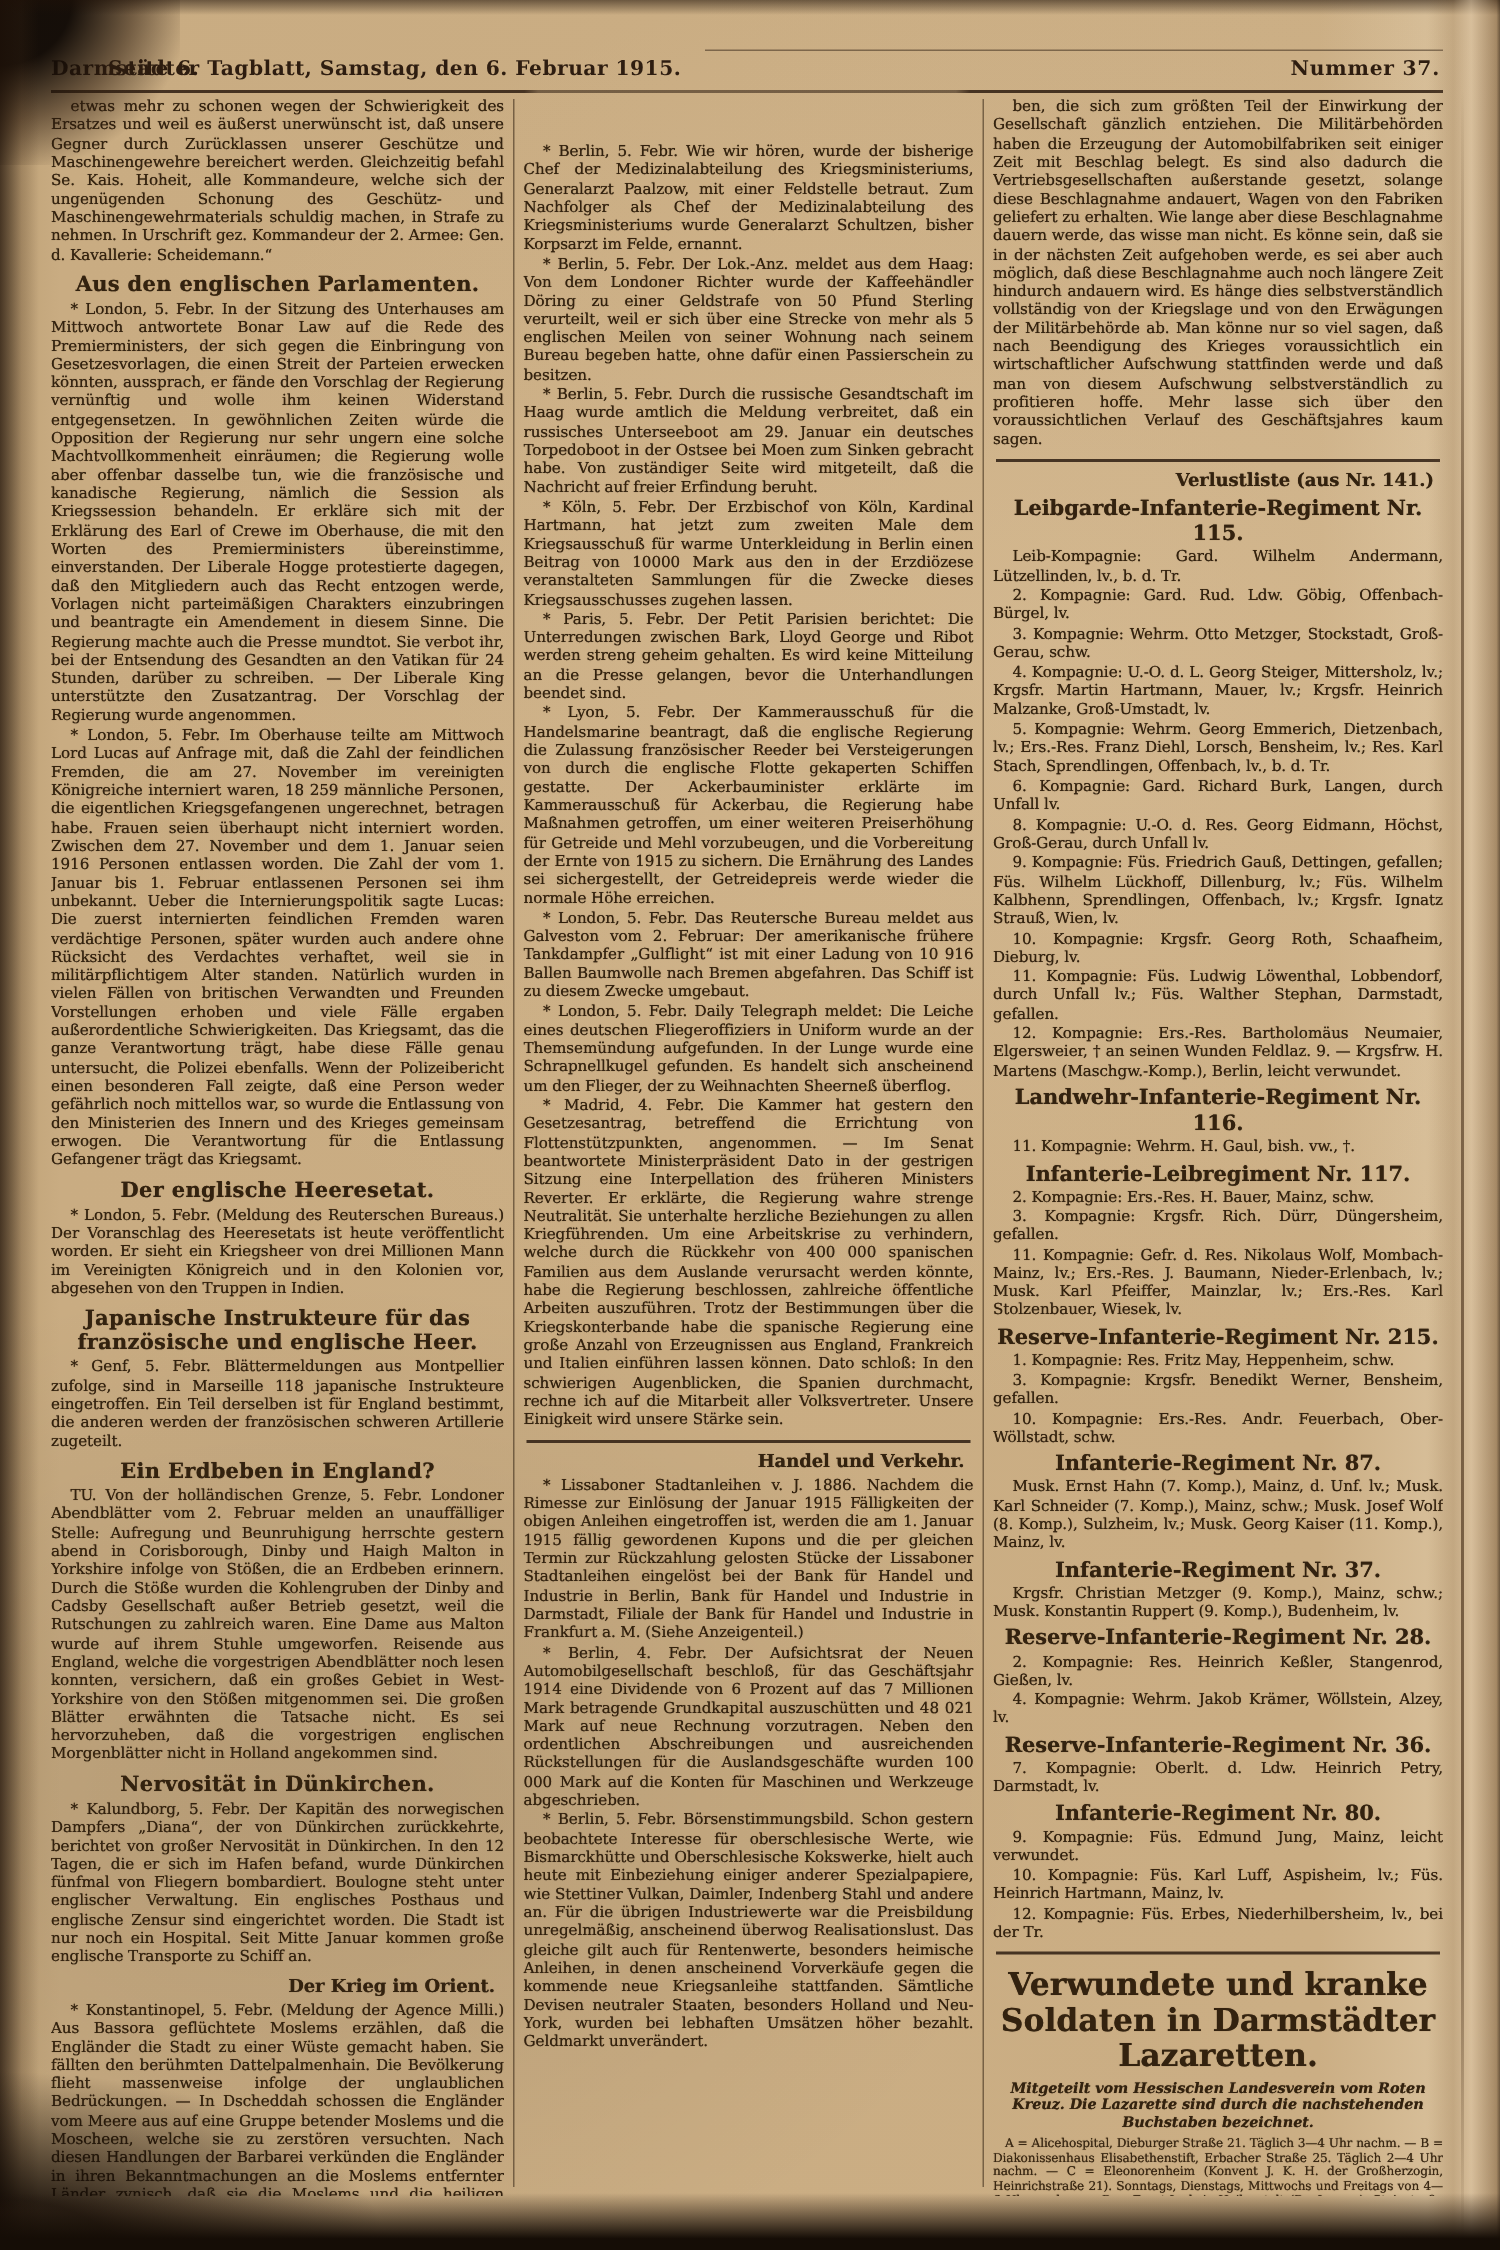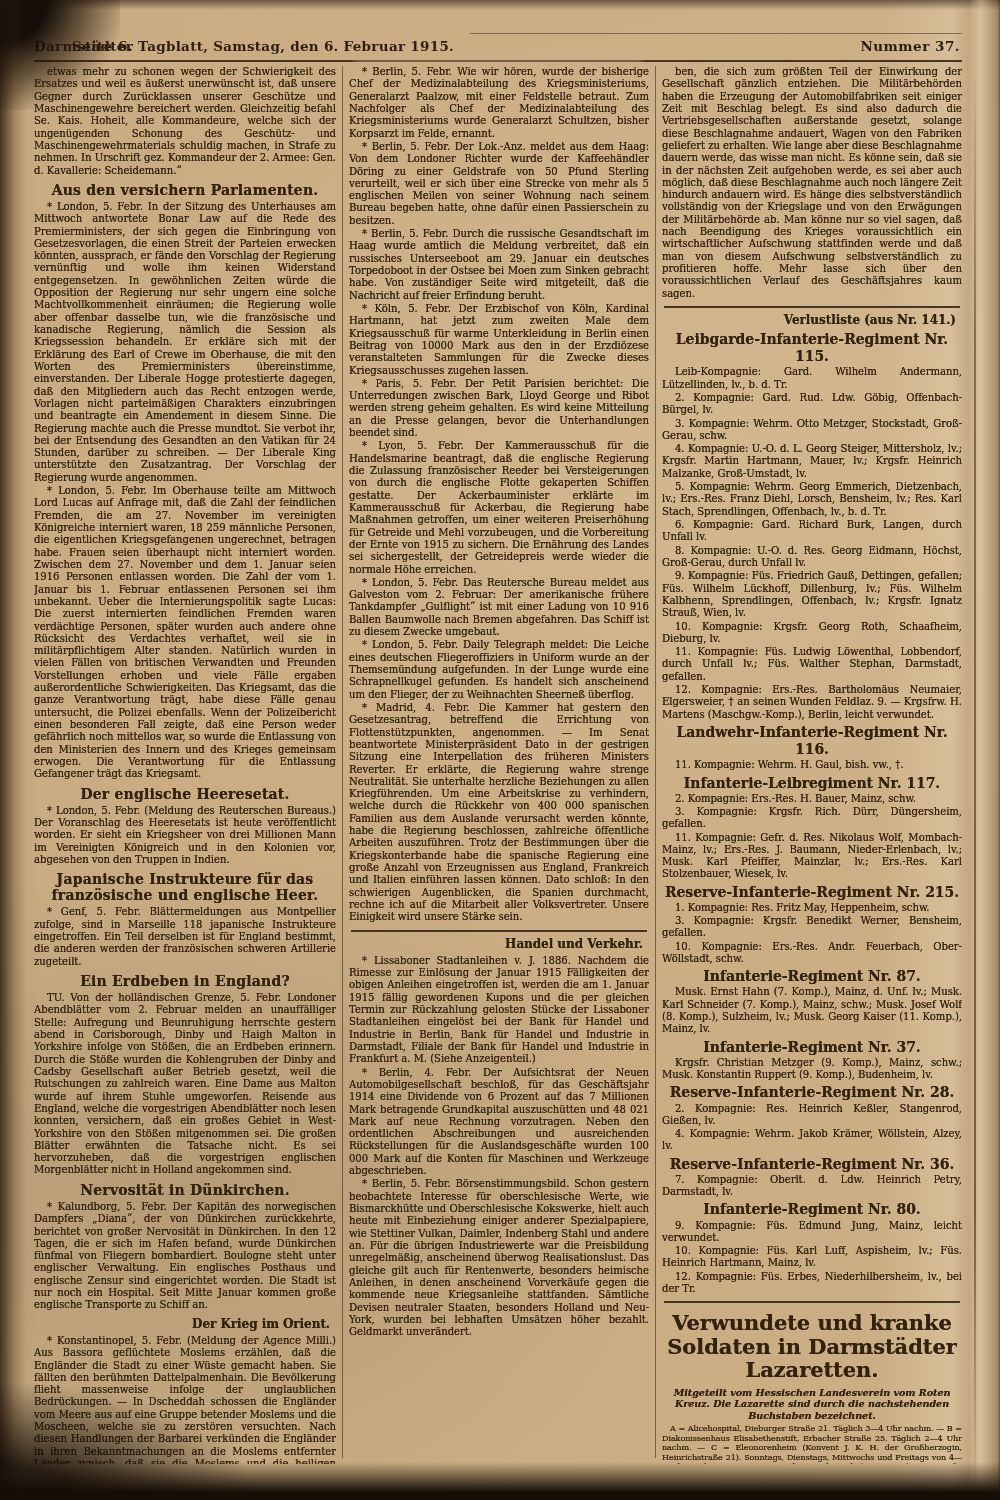--- a/index.html
+++ b/index.html
@@ -50,21 +50,21 @@
     display:flex;
   }
   .col{
     height:1398px;overflow:hidden;
     color:#33220f;
     font-size:10.1px;line-height:1.22;text-align:justify;
     letter-spacing:-0.05px;
     text-shadow:0 0 .45px rgba(51,34,15,.85);
   }
   .col-1{width:302px;}
-  .col-2{width:300px;}
+  .col-2{width:300px;margin-top:30px;}
   .col-3{width:300px;}
   .vrule{width:1px;height:1392px;background:rgba(50,32,16,.55);margin:0 6px;}
 
   .blk{margin:0;}
   .para{text-indent:13px;margin-bottom:1px;}
   .headline{
     text-align:center;font-weight:bold;font-size:14px;line-height:1.15;
     margin:5px 8px 3px;text-indent:0;letter-spacing:.2px;
   }
   .headline-lg{
@@ -97,21 +97,21 @@
     <span class="hl">Seite 6.</span>
     <span class="hc">Darmstädter Tagblatt, Samstag, den 6. Februar 1915.</span>
     <span class="hr">Nummer 37.</span>
   </div>
   <div id="head-rule-top" class="shade"></div>
   <div id="head-rule"></div>
 
   <div id="cols">
     <div class="col col-1">
         <div class="blk para">etwas mehr zu schonen wegen der Schwierigkeit des Ersatzes und weil es äußerst unerwünscht ist, daß unsere Gegner durch Zurücklassen unserer Geschütze und Maschinengewehre bereichert werden. Gleichzeitig befahl Se. Kais. Hoheit, alle Kommandeure, welche sich der ungenügenden Schonung des Geschütz- und Maschinengewehrmaterials schuldig machen, in Strafe zu nehmen. In Urschrift gez. Kommandeur der 2. Armee: Gen. d. Kavallerie: Scheidemann.“</div>
-        <div class="blk headline">Aus den versichern Parlamenten.</div>
+        <div class="blk headline">Aus den englischen Parlamenten.</div>
         <div class="blk para">* London, 5. Febr. In der Sitzung des Unterhauses am Mittwoch antwortete Bonar Law auf die Rede des Premierministers, der sich gegen die Einbringung von Gesetzesvorlagen, die einen Streit der Parteien erwecken könnten, aussprach, er fände den Vorschlag der Regierung vernünftig und wolle ihm keinen Widerstand entgegensetzen. In gewöhnlichen Zeiten würde die Opposition der Regierung nur sehr ungern eine solche Machtvollkommenheit einräumen; die Regierung wolle aber offenbar dasselbe tun, wie die französische und kanadische Regierung, nämlich die Session als Kriegssession behandeln. Er erkläre sich mit der Erklärung des Earl of Crewe im Oberhause, die mit den Worten des Premierministers übereinstimme, einverstanden. Der Liberale Hogge protestierte dagegen, daß den Mitgliedern auch das Recht entzogen werde, Vorlagen nicht parteimäßigen Charakters einzubringen und beantragte ein Amendement in diesem Sinne. Die Regierung machte auch die Presse mundtot. Sie verbot ihr, bei der Entsendung des Gesandten an den Vatikan für 24 Stunden, darüber zu schreiben. — Der Liberale King unterstützte den Zusatzantrag. Der Vorschlag der Regierung wurde angenommen.</div>
         <div class="blk para">* London, 5. Febr. Im Oberhause teilte am Mittwoch Lord Lucas auf Anfrage mit, daß die Zahl der feindlichen Fremden, die am 27. November im vereinigten Königreiche interniert waren, 18 259 männliche Personen, die eigentlichen Kriegsgefangenen ungerechnet, betragen habe. Frauen seien überhaupt nicht interniert worden. Zwischen dem 27. November und dem 1. Januar seien 1916 Personen entlassen worden. Die Zahl der vom 1. Januar bis 1. Februar entlassenen Personen sei ihm unbekannt. Ueber die Internierungspolitik sagte Lucas: Die zuerst internierten feindlichen Fremden waren verdächtige Personen, später wurden auch andere ohne Rücksicht des Verdachtes verhaftet, weil sie in militärpflichtigem Alter standen. Natürlich wurden in vielen Fällen von britischen Verwandten und Freunden Vorstellungen erhoben und viele Fälle ergaben außerordentliche Schwierigkeiten. Das Kriegsamt, das die ganze Verantwortung trägt, habe diese Fälle genau untersucht, die Polizei ebenfalls. Wenn der Polizeibericht einen besonderen Fall zeigte, daß eine Person weder gefährlich noch mittellos war, so wurde die Entlassung von den Ministerien des Innern und des Krieges gemeinsam erwogen. Die Verantwortung für die Entlassung Gefangener trägt das Kriegsamt.</div>
         <div class="blk headline">Der englische Heeresetat.</div>
         <div class="blk para">* London, 5. Febr. (Meldung des Reuterschen Bureaus.) Der Voranschlag des Heeresetats ist heute veröffentlicht worden. Er sieht ein Kriegsheer von drei Millionen Mann im Vereinigten Königreich und in den Kolonien vor, abgesehen von den Truppen in Indien.</div>
         <div class="blk headline">Japanische Instrukteure für das französische und englische Heer.</div>
         <div class="blk para">* Genf, 5. Febr. Blättermeldungen aus Montpellier zufolge, sind in Marseille 118 japanische Instrukteure eingetroffen. Ein Teil derselben ist für England bestimmt, die anderen werden der französischen schweren Artillerie zugeteilt.</div>
         <div class="blk headline">Ein Erdbeben in England?</div>
         <div class="blk para">TU. Von der holländischen Grenze, 5. Febr. Londoner Abendblätter vom 2. Februar melden an unauffälliger Stelle: Aufregung und Beunruhigung herrschte gestern abend in Corisborough, Dinby und Haigh Malton in Yorkshire infolge von Stößen, die an Erdbeben erinnern. Durch die Stöße wurden die Kohlengruben der Dinby and Cadsby Gesellschaft außer Betrieb gesetzt, weil die Rutschungen zu zahlreich waren. Eine Dame aus Malton wurde auf ihrem Stuhle umgeworfen. Reisende aus England, welche die vorgestrigen Abendblätter noch lesen konnten, versichern, daß ein großes Gebiet in West-Yorkshire von den Stößen mitgenommen sei. Die großen Blätter erwähnten die Tatsache nicht. Es sei hervorzuheben, daß die vorgestrigen englischen Morgenblätter nicht in Holland angekommen sind.</div>
         <div class="blk headline">Nervosität in Dünkirchen.</div>
         <div class="blk para">* Kalundborg, 5. Febr. Der Kapitän des norwegischen Dampfers „Diana“, der von Dünkirchen zurückkehrte, berichtet von großer Nervosität in Dünkirchen. In den 12 Tagen, die er sich im Hafen befand, wurde Dünkirchen fünfmal von Fliegern bombardiert. Boulogne steht unter englischer Verwaltung. Ein englisches Posthaus und englische Zensur sind eingerichtet worden. Die Stadt ist nur noch ein Hospital. Seit Mitte Januar kommen große englische Transporte zu Schiff an.</div>

